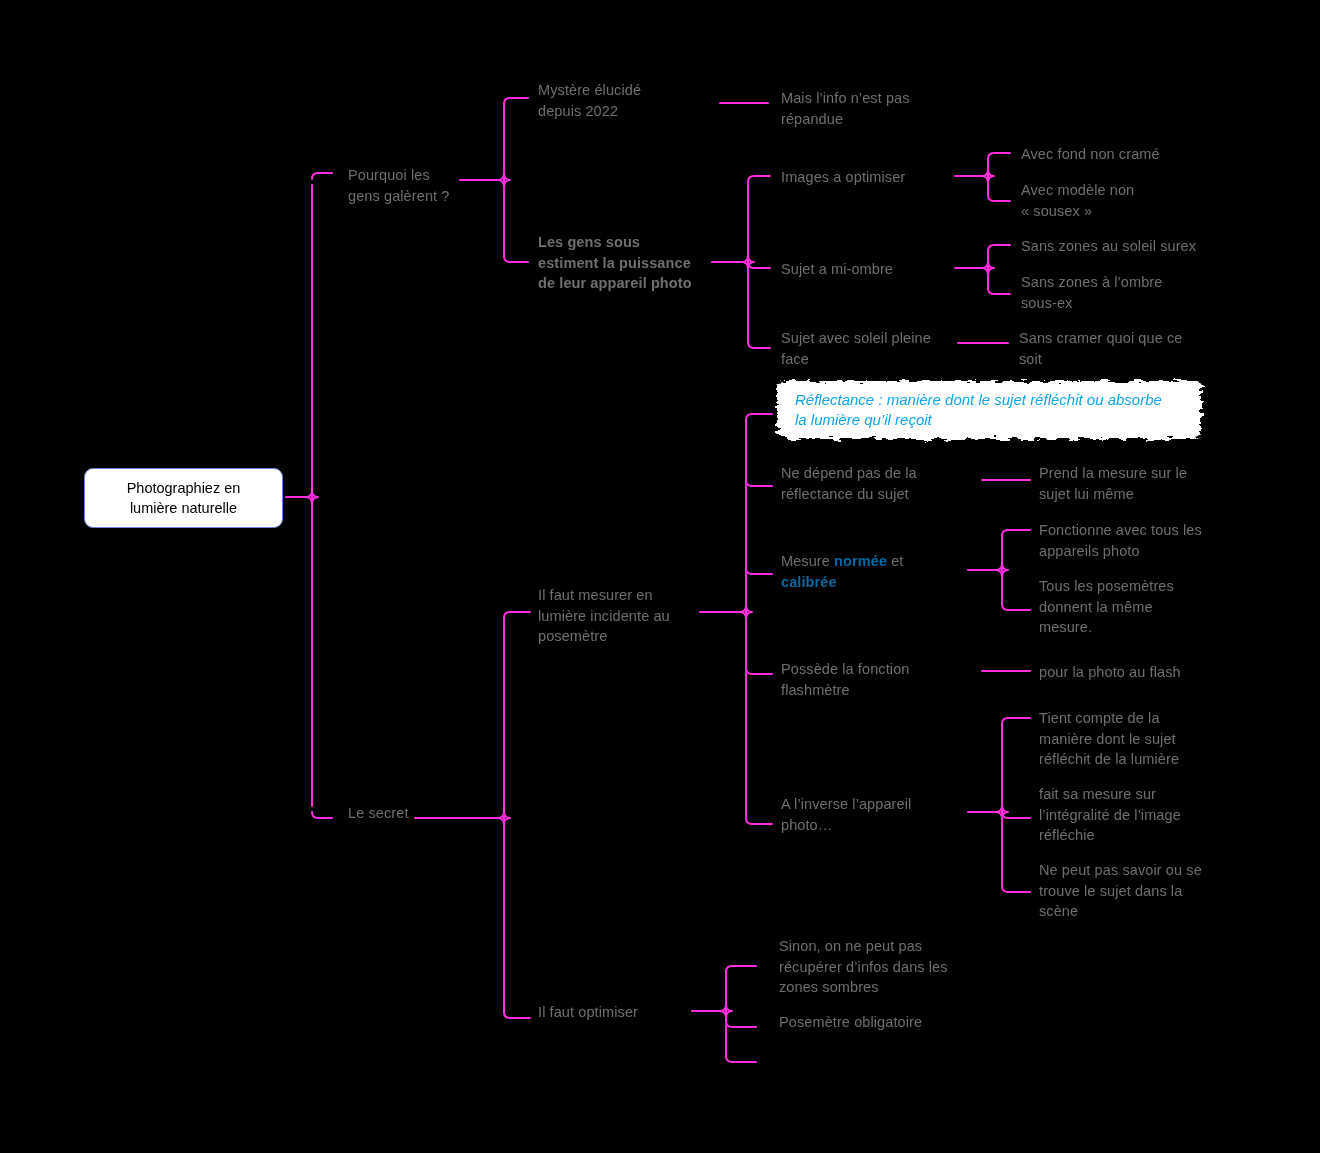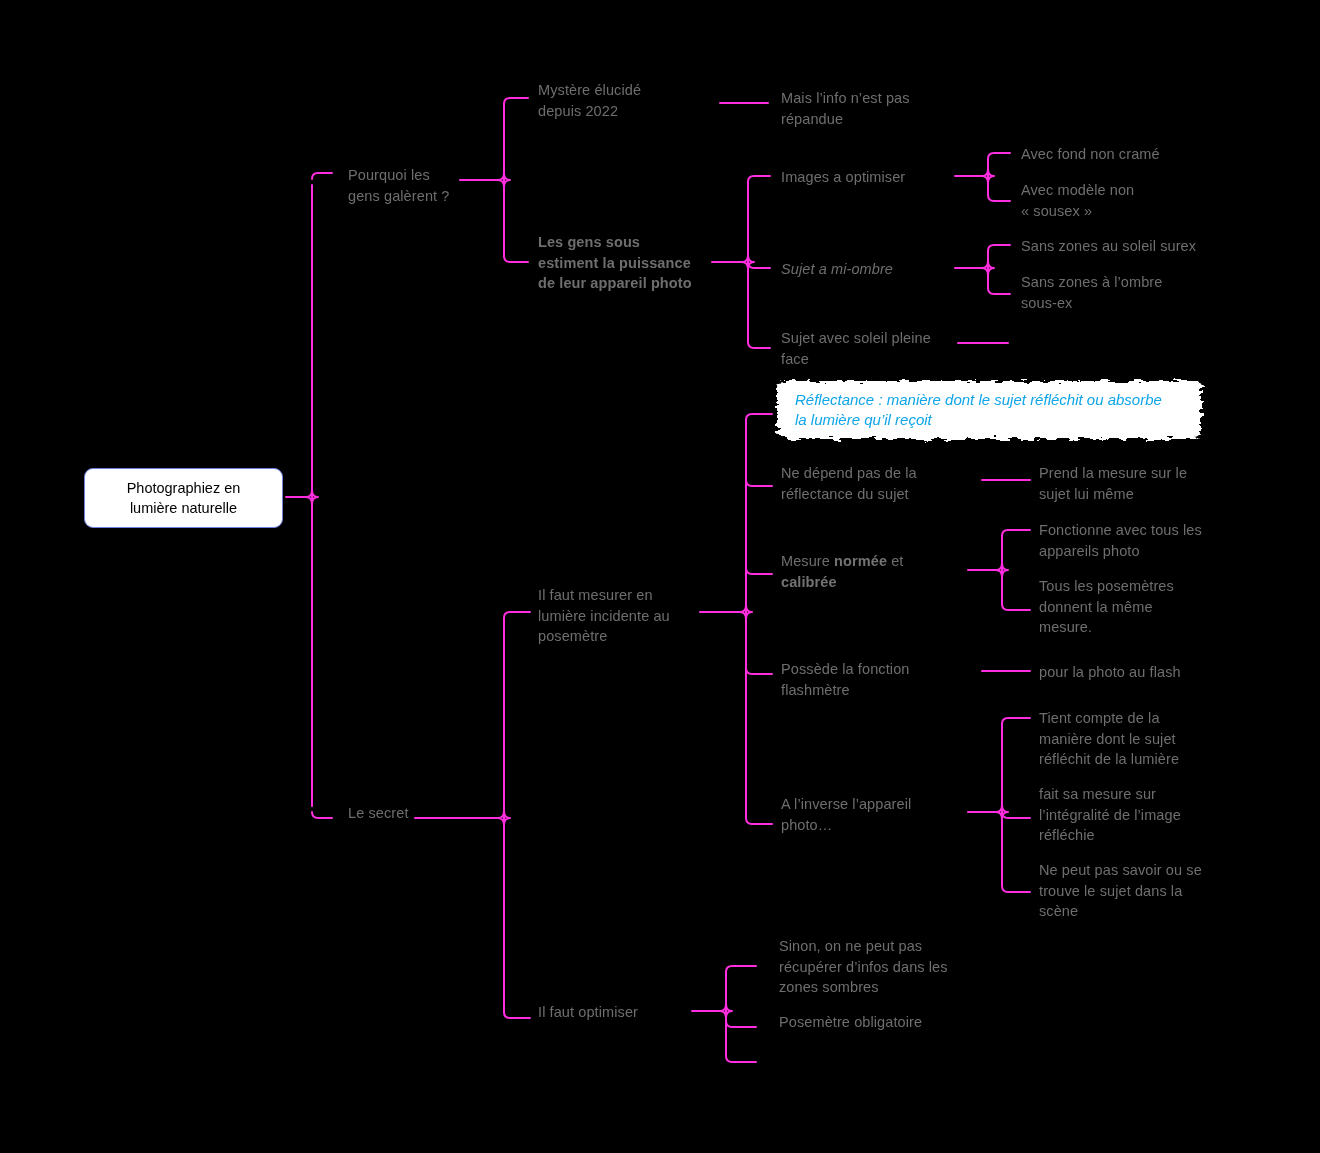--- a/index.html
+++ b/index.html
@@ -23,21 +23,21 @@
   .node {
     position: absolute;
     color: #6e6e6e;
     font-size: 14.5px;
     line-height: 20.5px;
     font-family: "Liberation Sans", sans-serif;
     letter-spacing: 0.1px;
     white-space: pre-line;
   }
   .node b, .node .bold {
-    color: #737373;
+    color: #0369a1;
     font-weight: bold;
   }
 
   
   #root-node {
     position: absolute;
     left: 84px;
     top: 468px;
     width: 199px;
     height: 60px;
@@ -197,35 +197,37 @@
 
   <div class="node" style="left:538px; top:232px; width:185px;font-weight:bold;">Les gens sous
 estiment la puissance
 de leur appareil photo</div>
 
   <div class="node" style="left:781px; top:88px; width:190px;">Mais l’info n’est pas
 répandue</div>
 
   <div class="node" style="left:781px; top:167px; width:200px;">Images a optimiser</div>
 
-  <div class="node" style="left:781px; top:259px; width:200px;font-style:italic;">Sujet a mi-ombre</div>
+  <div class="node" style="left:781px; top:259px; width:200px;">Sujet a mi-ombre</div>
 
   <div class="node" style="left:781px; top:328px; width:180px;">Sujet avec soleil pleine
 face</div>
 
   <div class="node" style="left:1021px; top:144px; width:220px;">Avec fond non cramé</div>
 
   <div class="node" style="left:1021px; top:180px; width:200px;">Avec modèle non
 « sousex »</div>
 
   <div class="node" style="left:1021px; top:236px; width:230px;">Sans zones au soleil surex</div>
 
   <div class="node" style="left:1021px; top:272px; width:200px;">Sans zones à l’ombre
 sous-ex</div>
 
+  <div class="node" style="left:1019px; top:328px; width:200px;">Sans cramer quoi que ce
+soit</div>
 
   <div class="node" style="left:538px; top:585px; width:175px;">Il faut mesurer en
 lumière incidente au
 posemètre</div>
 
   <div class="node" style="left:538px; top:1002px; width:175px;">Il faut optimiser</div>
 
   <div id="note-reflectance">
     <div class="cloud"></div>
     <div class="note-text">Réflectance : manière dont le sujet réfléchit ou absorbe

